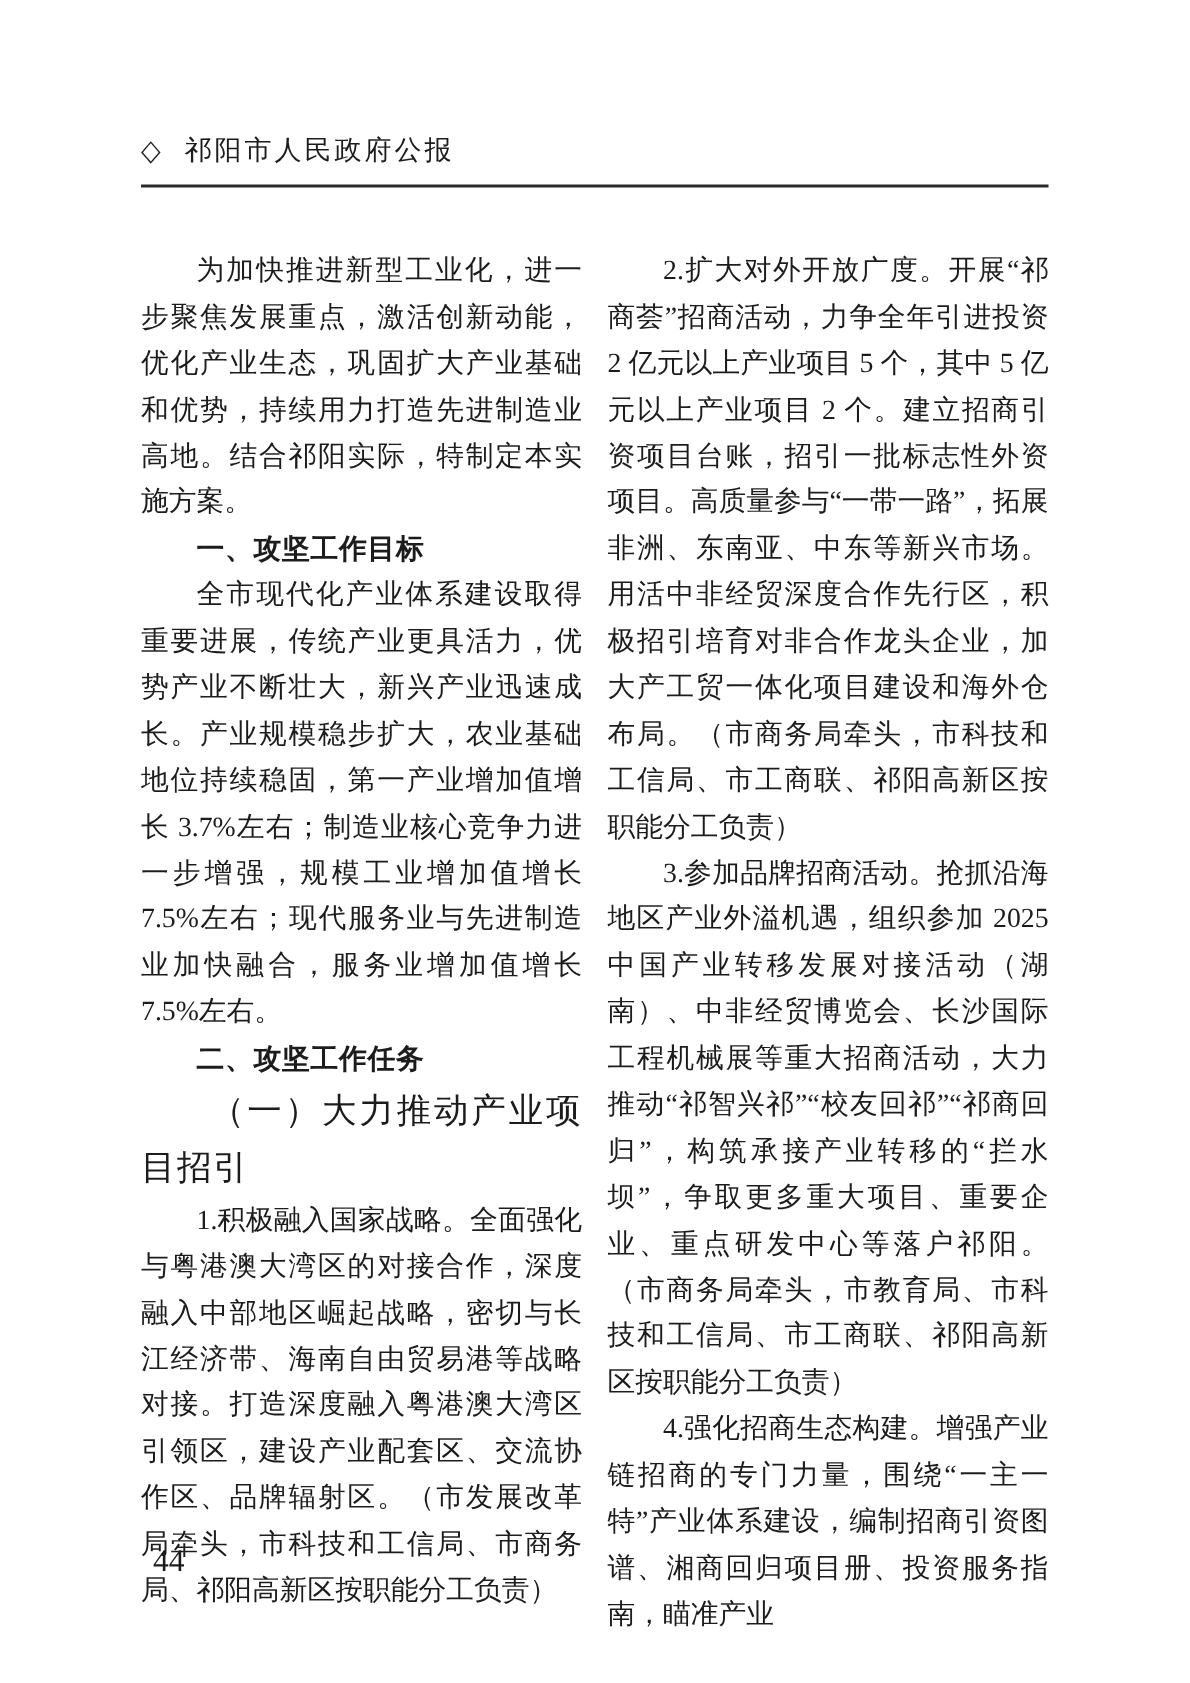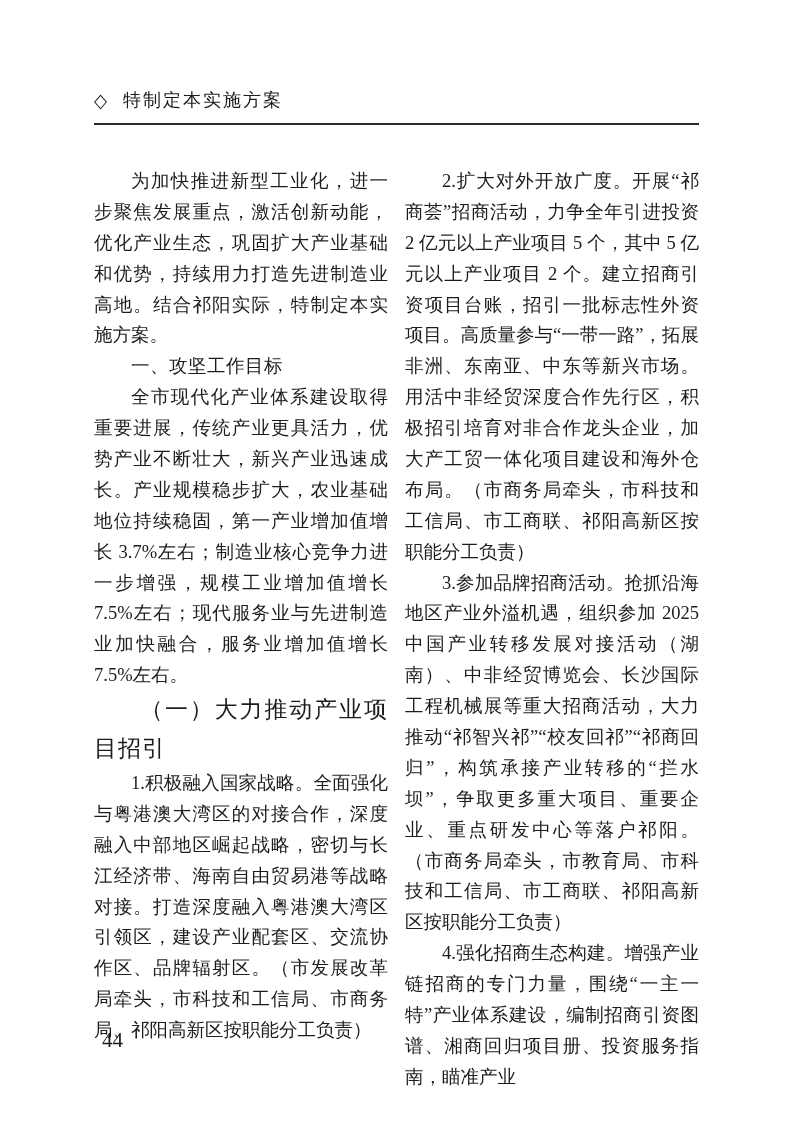--- a/index.html
+++ b/index.html
@@ -58,21 +58,21 @@
     font-size: 18.5px;
     line-height: 1.67;
     text-align: justify;
   }
   .col p {
     margin: 0;
     text-indent: 2em;
   }
   .heading {
     font-family: "Liberation Sans", "DejaVu Sans", sans-serif;
-    font-weight: normal;
+    font-weight: bold;
     font-size: 18.5px;
     letter-spacing: 0.5px;
   }
   .kaiti {
     font-size: 23px;
     letter-spacing: 1px;
   }
   .page-number {
     position: absolute;
     left: 102px;
@@ -80,31 +80,32 @@
     font-size: 21px;
   }
 </style>
 </head>
 <body>
 
 <div class="page">
 
   <div class="header">
     <span class="diamond">◇</span>
-    <span class="gazette-title">特制定本实施方案</span>
+    <span class="gazette-title">祁阳市人民政府公报</span>
   </div>
 
 
 
   <div class="columns">
 
     <div class="col">
       <p>为加快推进新型工业化，进一步聚焦发展重点，激活创新动能，优化产业生态，巩固扩大产业基础和优势，持续用力打造先进制造业高地。结合祁阳实际，特制定本实施方案。</p>
       <p class="heading">一、攻坚工作目标</p>
       <p>全市现代化产业体系建设取得重要进展，传统产业更具活力，优势产业不断壮大，新兴产业迅速成长。产业规模稳步扩大，农业基础地位持续稳固，第一产业增加值增长 3.7%左右；制造业核心竞争力进一步增强，规模工业增加值增长 7.5%左右；现代服务业与先进制造业加快融合，服务业增加值增长 7.5%左右。</p>
+      <p class="heading">二、攻坚工作任务</p>
       <p class="kaiti">（一）大力推动产业项目招引</p>
       <p>1.积极融入国家战略。全面强化与粤港澳大湾区的对接合作，深度融入中部地区崛起战略，密切与长江经济带、海南自由贸易港等战略对接。打造深度融入粤港澳大湾区引领区，建设产业配套区、交流协作区、品牌辐射区。（市发展改革局牵头，市科技和工信局、市商务局、祁阳高新区按职能分工负责）</p>
     </div>
 
     <div class="col">
       <p>2.扩大对外开放广度。开展“祁商荟”招商活动，力争全年引进投资 2 亿元以上产业项目 5 个，其中 5 亿元以上产业项目 2 个。建立招商引资项目台账，招引一批标志性外资项目。高质量参与“一带一路”，拓展非洲、东南亚、中东等新兴市场。用活中非经贸深度合作先行区，积极招引培育对非合作龙头企业，加大产工贸一体化项目建设和海外仓布局。（市商务局牵头，市科技和工信局、市工商联、祁阳高新区按职能分工负责）</p>
       <p>3.参加品牌招商活动。抢抓沿海地区产业外溢机遇，组织参加 2025 中国产业转移发展对接活动（湖南）、中非经贸博览会、长沙国际工程机械展等重大招商活动，大力推动“祁智兴祁”“校友回祁”“祁商回归”，构筑承接产业转移的“拦水坝”，争取更多重大项目、重要企业、重点研发中心等落户祁阳。（市商务局牵头，市教育局、市科技和工信局、市工商联、祁阳高新区按职能分工负责）</p>
       <p>4.强化招商生态构建。增强产业链招商的专门力量，围绕“一主一特”产业体系建设，编制招商引资图谱、湘商回归项目册、投资服务指南，瞄准产业</p>
     </div>
 

